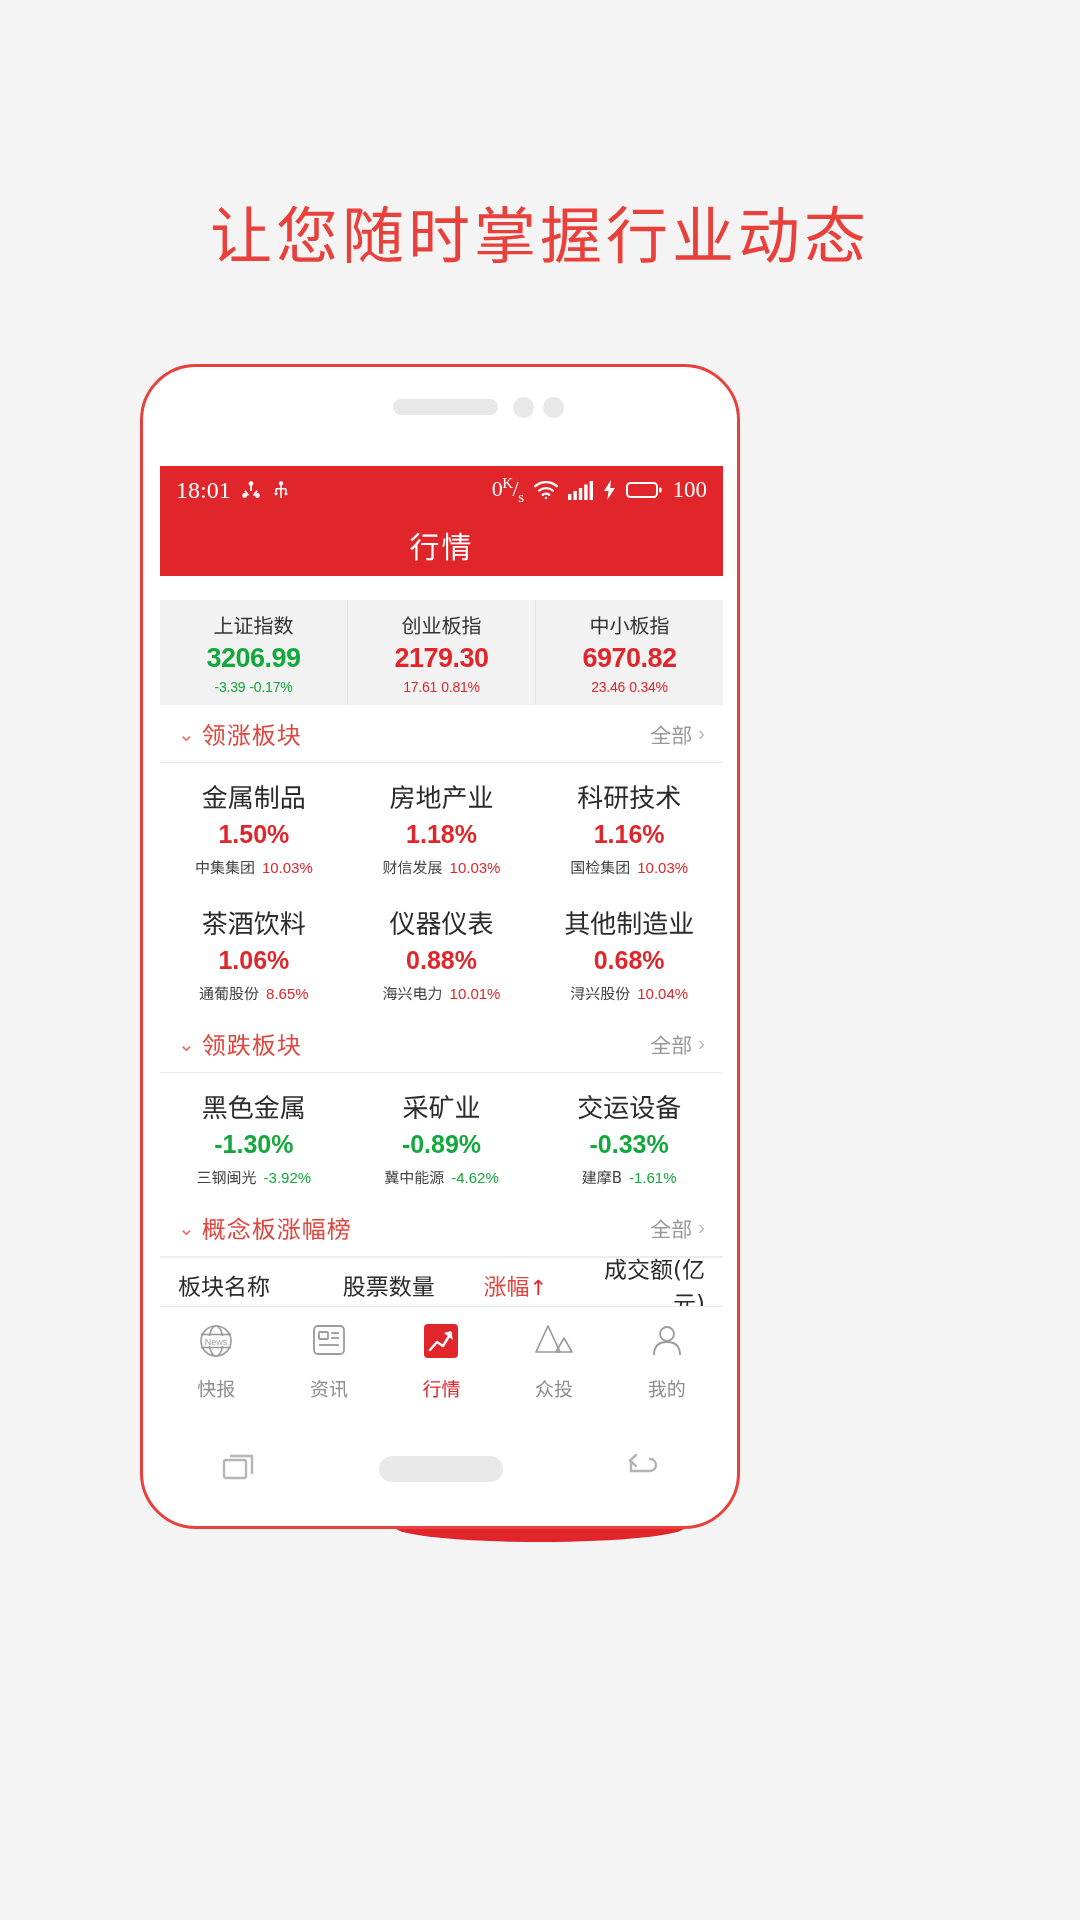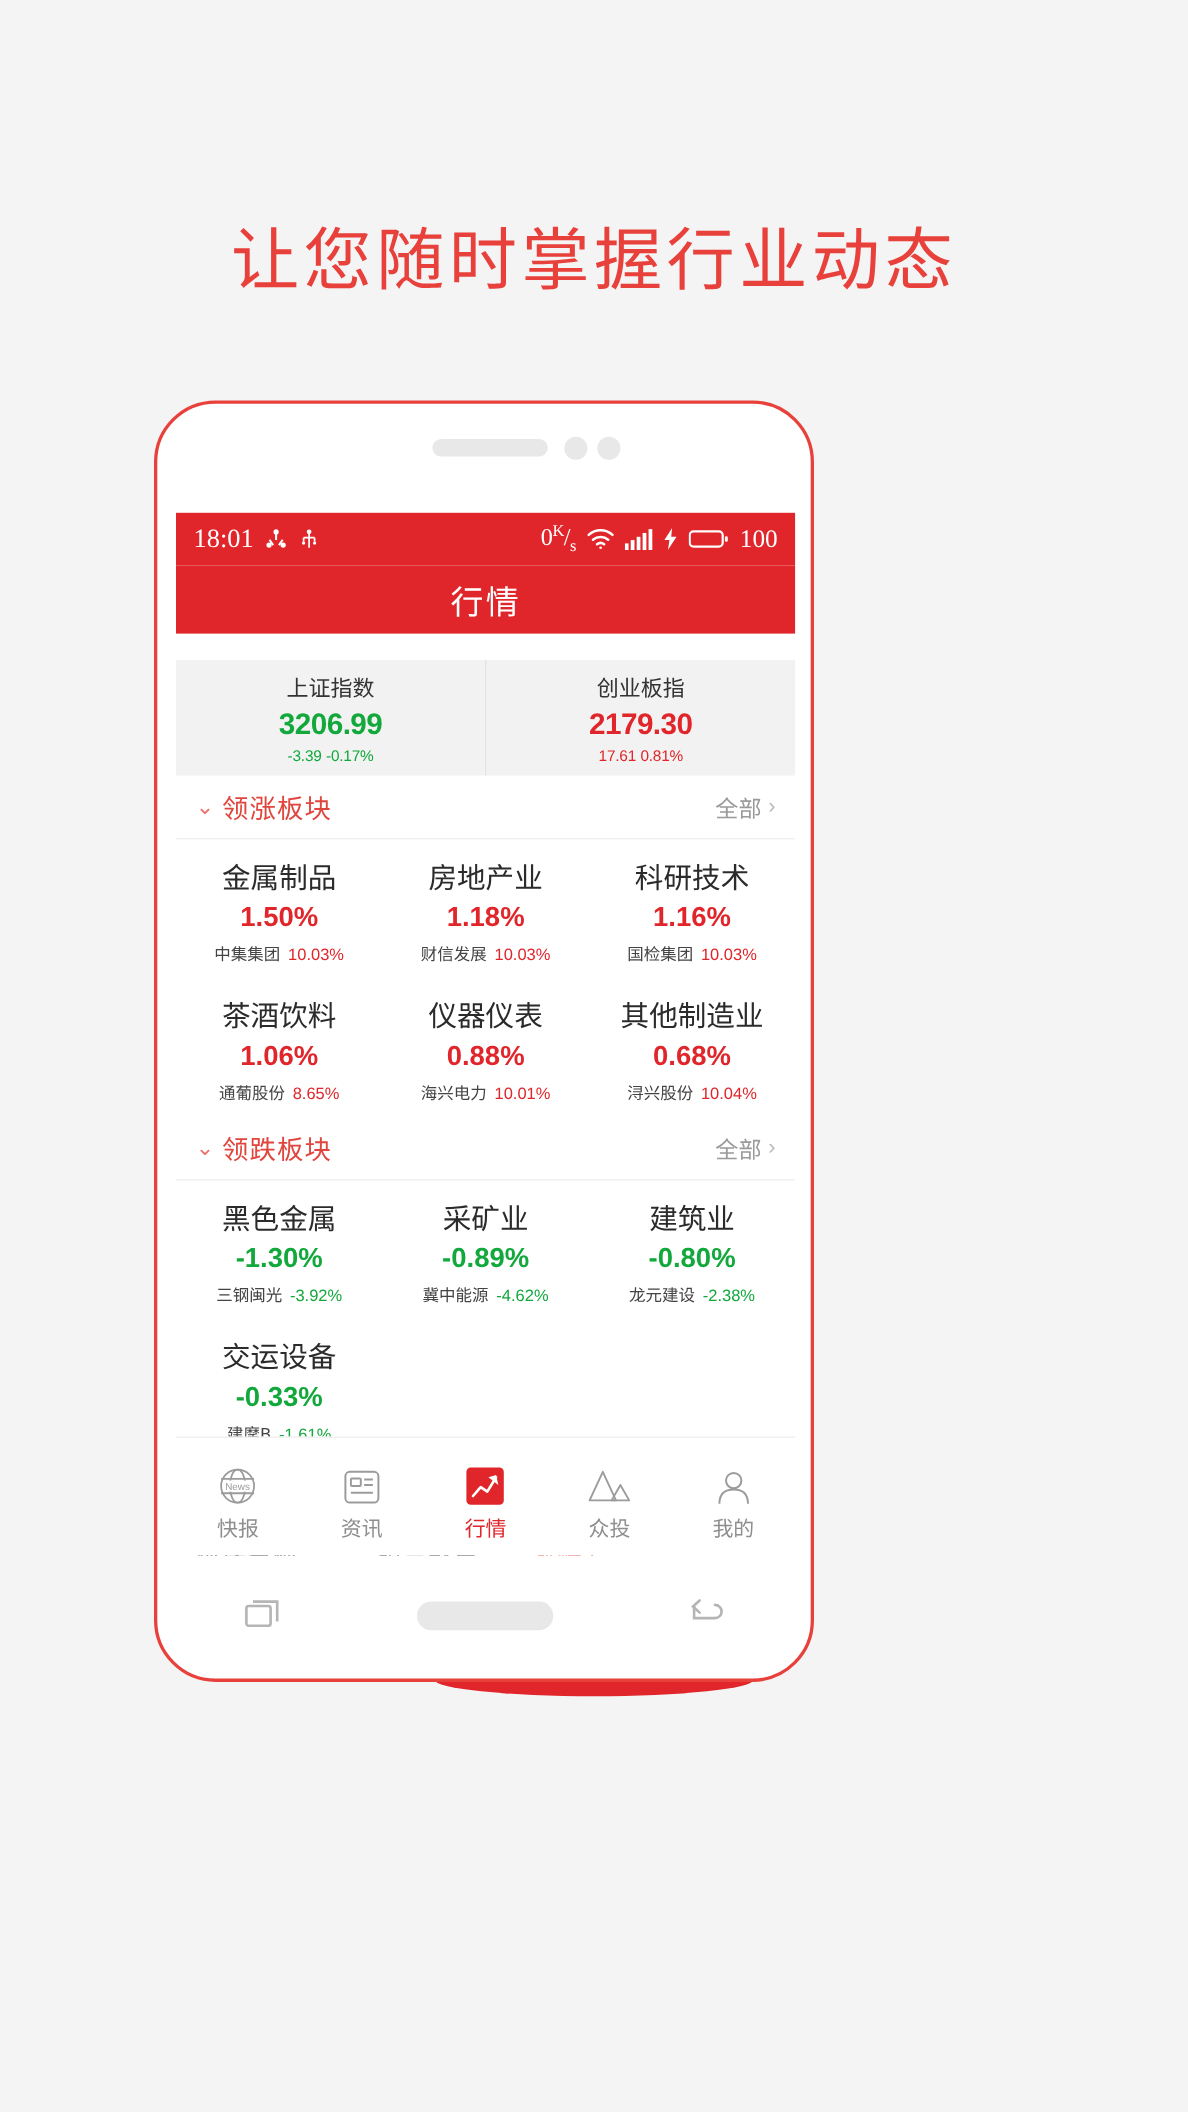--- a/index.html
+++ b/index.html
@@ -121,21 +121,21 @@
   .th.c3 { width: 25%; text-align: right; }
   .sort-arrow { color: #e0262b; font-size: 21px; }
 
   
   .tabbar {
     position: absolute; left: 0; bottom: 0; width: 563px; height: 108px;
     background: #fff; border-top: 1px solid #ececec;
     display: flex; align-items: center;
   }
   .tab { flex: 1; text-align: center; }
-  .tab-icon { height: 52px; display: flex; align-items: flex-end; justify-content: center; }
+  .tab-icon { height: 52px; display: flex; align-items: flex-start; justify-content: center; }
   .tab-label { font-size: 19px; color: #8e8e8e; margin-top: 2px; font-family: "DejaVu Sans", "Liberation Sans", sans-serif; }
   .tab.active .tab-label { color: #e0262b; }
 
   
   .navbar {
     position: absolute; left: 17px; bottom: 22px; width: 563px; height: 70px;
     display: flex; align-items: center; justify-content: space-around;
   }
   .home-pill { width: 124px; height: 26px; border-radius: 13px; background: #e8e8e8; }
 
@@ -239,20 +239,27 @@
             <span>-3.39</span><span>-0.17%</span>
           </div>
         </div>
         <div class="idx">
           <div class="idx-name">创业板指</div>
           <div class="idx-value up">2179.30</div>
           <div class="idx-sub up">
             <span>17.61</span><span>0.81%</span>
           </div>
         </div>
+        <div class="idx">
+          <div class="idx-name">中小板指</div>
+          <div class="idx-value up">6970.82</div>
+          <div class="idx-sub up">
+            <span>23.46</span><span>0.34%</span>
+          </div>
+        </div>
       </div>
 
       <div class="section-head">
         <span class="sh-chevron">⌄</span>
         <span class="sh-title">领涨板块</span>
         <span class="sh-spacer"></span>
         <span class="sh-all">全部</span>
         <span class="sh-arrow">›</span>
       </div>
 
@@ -315,27 +322,20 @@
           <div class="sec-pct down">-1.30%</div>
           <div class="sec-lead">
             <span>三钢闽光</span><span class="lead-pct down">-3.92%</span>
           </div>
         </div>
         <div class="sector">
           <div class="sec-name">采矿业</div>
           <div class="sec-pct down">-0.89%</div>
           <div class="sec-lead">
             <span>冀中能源</span><span class="lead-pct down">-4.62%</span>
-          </div>
-        </div>
-        <div class="sector">
-          <div class="sec-name">建筑业</div>
-          <div class="sec-pct down">-0.80%</div>
-          <div class="sec-lead">
-            <span>龙元建设</span><span class="lead-pct down">-2.38%</span>
           </div>
         </div>
         <div class="sector">
           <div class="sec-name">交运设备</div>
           <div class="sec-pct down">-0.33%</div>
           <div class="sec-lead">
             <span>建摩B</span><span class="lead-pct down">-1.61%</span>
           </div>
         </div>
       </div>

